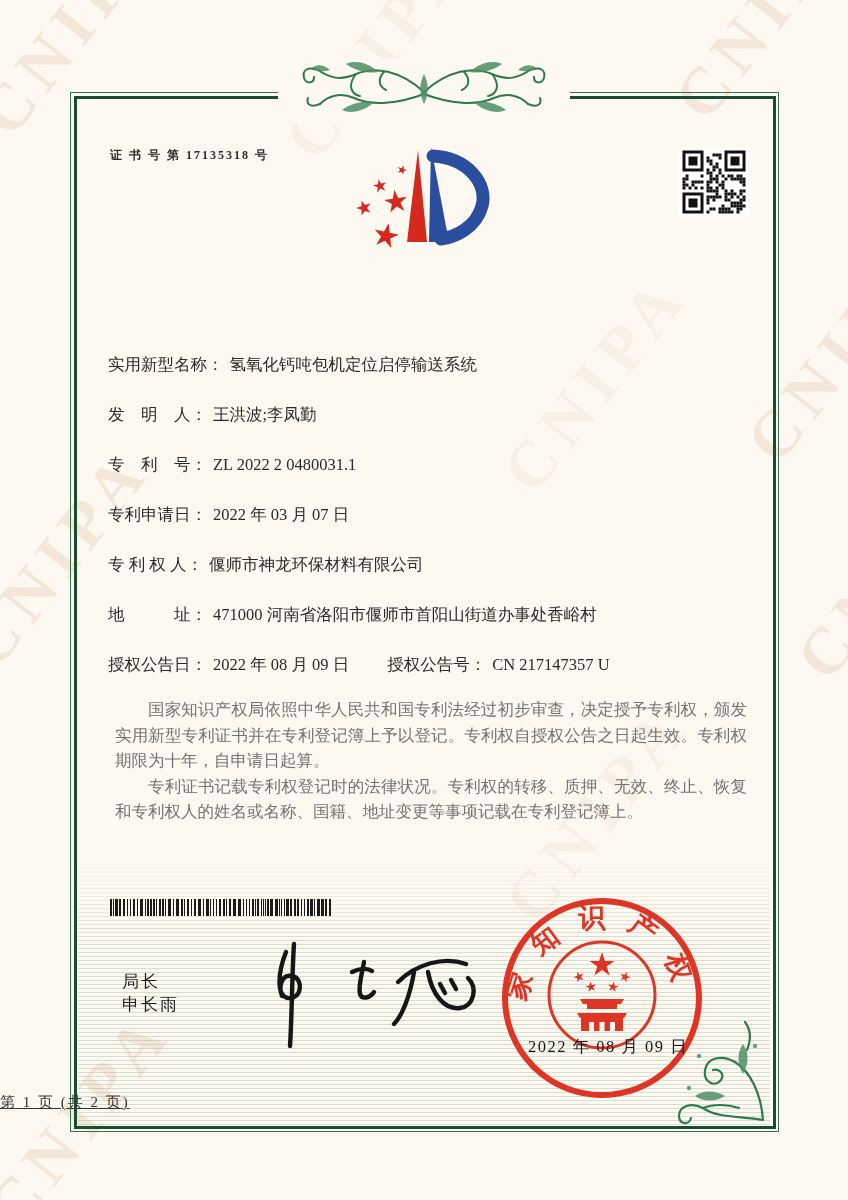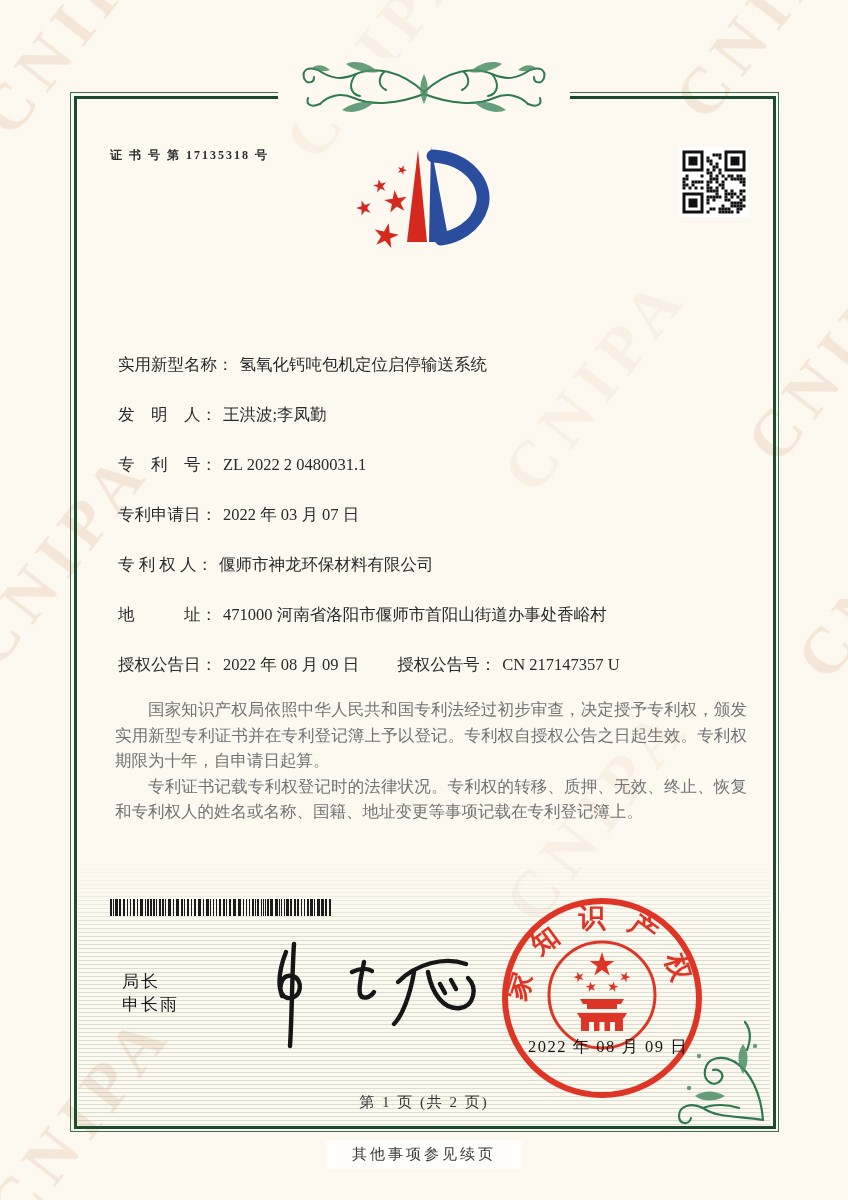--- a/index.html
+++ b/index.html
@@ -27,42 +27,42 @@
 
   .cert-no{position:absolute;left:110px;top:147px;font-size:12px;letter-spacing:2px;color:#2b2b2b;z-index:2;font-weight:bold;}
 
   .logo{position:absolute;left:350px;top:140px;width:140px;height:112px;z-index:2;}
 
   .qr{position:absolute;left:679px;top:147px;width:70px;height:70px;background:#fff;padding:0;z-index:2;}
 
   .title{position:absolute;left:0;right:0;top:252px;text-align:center;font-size:44px;font-weight:bold;
          letter-spacing:5px;color:#090909;z-index:2;}
 
-  .fields{position:absolute;left:118px;top:354px;width:630px;z-index:2;font-size:16.5px;color:#2a2a2a;}
+  .fields{position:absolute;left:108px;top:354px;width:630px;z-index:2;font-size:16.5px;color:#2a2a2a;}
   .frow{white-space:nowrap;height:22px;line-height:22px;margin-bottom:28px;}
   .frow .lab{display:inline-block;}
   .frow .val{margin-left:6px;}
   .grant .val{margin-right:34px;}
 
   .body-text{position:absolute;left:115px;top:697px;width:632px;z-index:2;font-size:16.5px;line-height:25.5px;
              text-align:justify;color:#737373;}
   .body-text p{margin:0;text-indent:2em;}
 
   .barcode{position:absolute;left:110px;top:899px;width:226px;height:17px;z-index:2;}
 
   .director-block{position:absolute;left:122px;top:970px;z-index:2;font-size:17px;color:#1d1d1d;
                   font-family:"Liberation Sans","DejaVu Sans",sans-serif;}
   .director-block div{letter-spacing:2px;}
 
   .signature{position:absolute;left:248px;top:938px;width:240px;height:115px;z-index:2;}
 
   .seal{position:absolute;left:497px;top:893px;width:210px;height:210px;z-index:2;opacity:.95;}
   .seal-date{position:absolute;left:528px;top:1036px;z-index:2;font-size:16.5px;letter-spacing:1.5px;color:#171717;}
 
-  .page-no{position:absolute;left:0;right:0;top:1093px;text-align:center;font-size:15px;letter-spacing:2px;color:#333;z-index:2;}
+  .page-no{position:absolute;left:0;right:0;top:1093px;text-align:left;font-size:15px;letter-spacing:2px;color:#333;z-index:2;text-decoration:underline;}
 
   .note{position:absolute;left:50%;top:1140px;transform:translateX(-50%);font-size:15px;letter-spacing:3px;
         color:#3a3a3a;background:rgba(255,255,253,.8);padding:5px 26px;z-index:2;}
 </style>
 </head>
 <body>
 
 <div class="page">
 
   <span class="wm" style="left:-55px;top:-12px">CNIPA</span>
@@ -430,15 +430,14 @@
           <rect x="92" y="129" width="5" height="9"></rect>
             <rect x="102.5" y="129" width="5" height="9"></rect>
             <rect x="113" y="129" width="5" height="9"></rect>
         </g>
       </g>
     </svg>
   </div>
   <div class="seal-date">2022 年 08 月 09 日</div>
 
   <div class="page-no">第 1 页 (共 2 页)</div>
-  <div class="note">其他事项参见续页</div>
 
 </div>
 
 </body></html>

